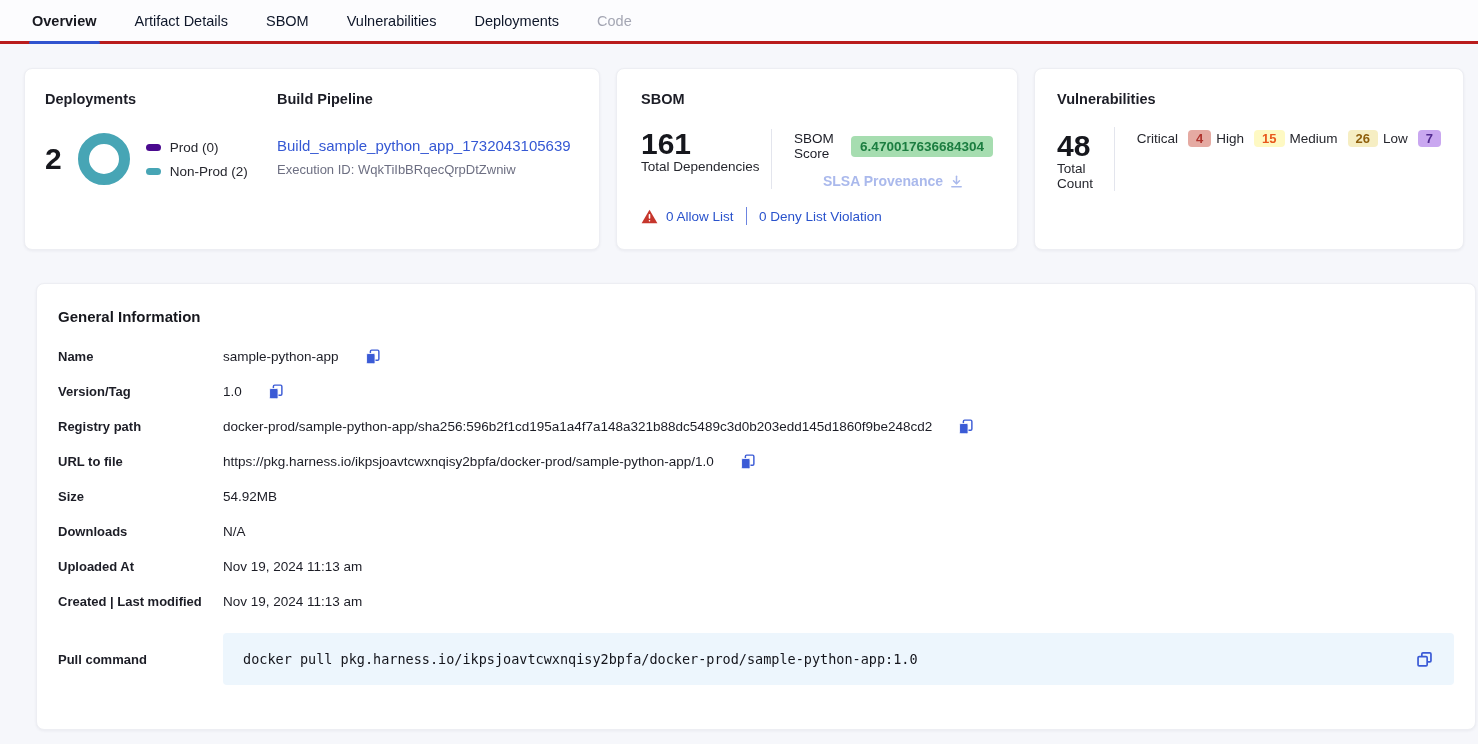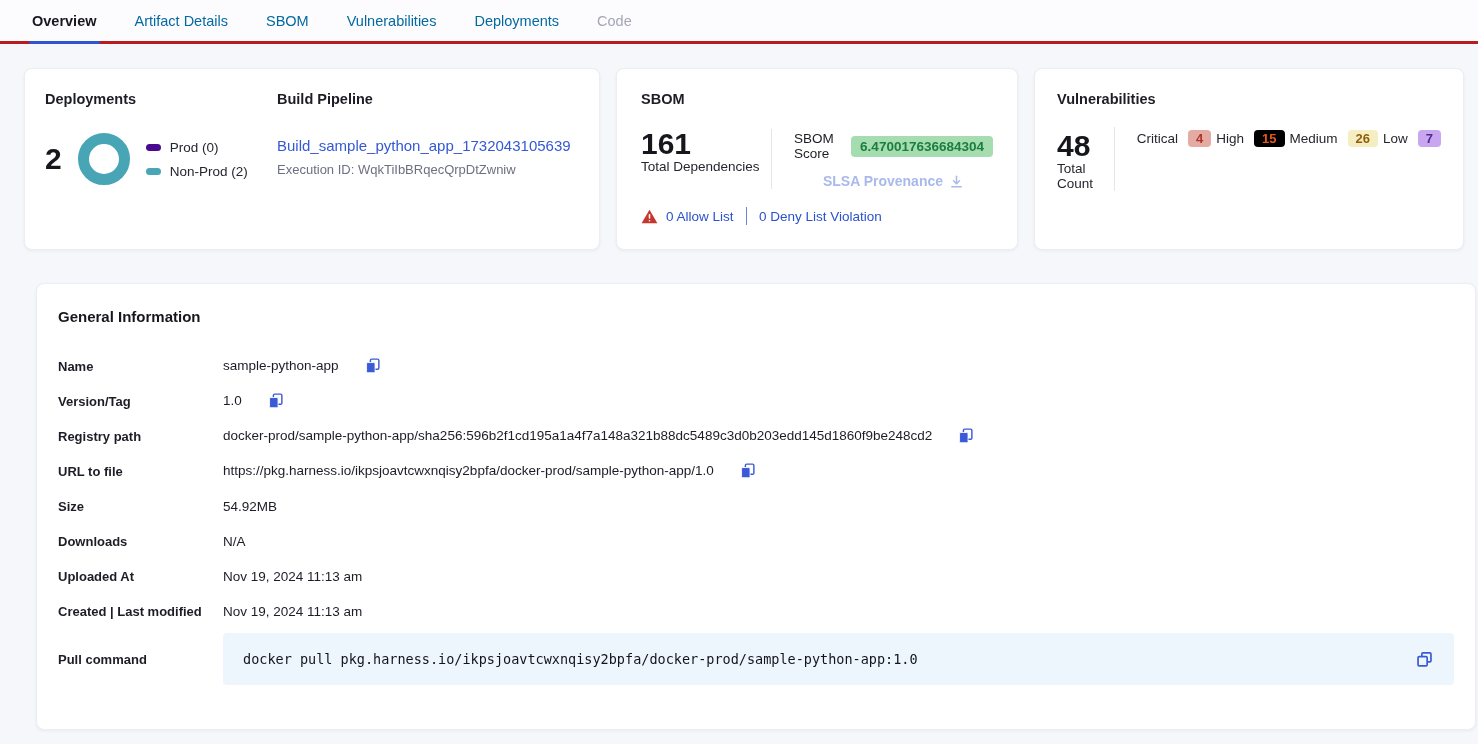--- a/index.html
+++ b/index.html
@@ -12,21 +12,21 @@
   }
   .page { position:relative; width:1478px; height:744px; }
 
   
   .tabbar {
     position:absolute; top:0; left:0; right:0; height:44px;
     background:#fcfcfe; border-bottom:3px solid #b91c1c;
     display:flex; align-items:center; padding:0 32px; gap:38px;
   }
   .tab {
-    position:relative; font-size:14.5px; color:#0369a1; cursor:pointer;
+    position:relative; font-size:14.5px; color:#0f172a; cursor:pointer;
     height:44px; display:flex; align-items:center;
   }
   .tab.active { font-weight:bold; color:#181920; }
   .tab.active::after {
     content:""; position:absolute; left:-3px; right:-3px; bottom:-1px;
     height:3px; background:#3053cf; border-radius:2px;
   }
   .tab.disabled { color:#a4a6b3; cursor:default; }
 
   
@@ -82,21 +82,21 @@
   .sev-label { font-size:13.5px; color:#26272e; }
   .sev-pill {
     font-size:13px; font-weight:bold; border-radius:4px; padding:1px 8px;
     min-width:14px; text-align:center;
   }
 
   
   #card-general { left:36px; top:283px; width:1440px; height:447px; padding:24px 21px; }
   .gi-title { font-size:15px; font-weight:bold; color:#16171d; }
   .gi-rows { margin-top:14px; }
-  .gi-row { display:flex; align-items:flex-end; height:35px; }
+  .gi-row { display:flex; align-items:center; height:35px; }
   .gi-label { width:165px; font-size:13px; font-weight:bold; color:#1c1d26; flex:none; }
   .gi-value { font-size:13.5px; color:#1c1d26; display:flex; align-items:center; gap:23px; }
   .copy-btn { display:inline-flex; align-items:center; cursor:pointer; margin-left:2px; }
   .pkg-type { display:inline-flex; align-items:center; gap:6px; }
 
   .gi-pull { display:flex; align-items:center; margin-top:14px; }
   .pull-box {
     flex:1; background:#edf6fd; border-radius:4px; height:52px;
     display:flex; align-items:center; padding:0 20px;
   }
@@ -193,21 +193,21 @@
         <div class="stat-label">Total Count</div>
       </div>
       <div class="vdiv"></div>
       <div class="sev-list">
         <div class="sev-row">
           <span class="sev-label">Critical</span>
           <span class="sev-pill" style="background-color: rgb(229, 170, 162); color: rgb(174, 50, 44);">4</span>
         </div>
         <div class="sev-row">
           <span class="sev-label">High</span>
-          <span class="sev-pill" style="background-color: #000000; color: rgb(232, 88, 28);">15</span>
+          <span class="sev-pill" style="background-color: #fef9c3; color: rgb(232, 88, 28);">15</span>
         </div>
         <div class="sev-row">
           <span class="sev-label">Medium</span>
           <span class="sev-pill" style="background-color: rgb(246, 238, 195); color: rgb(143, 95, 12);">26</span>
         </div>
         <div class="sev-row">
           <span class="sev-label">Low</span>
           <span class="sev-pill" style="background-color: rgb(201, 167, 240); color: rgb(82, 42, 145);">7</span>
         </div>
       </div>

